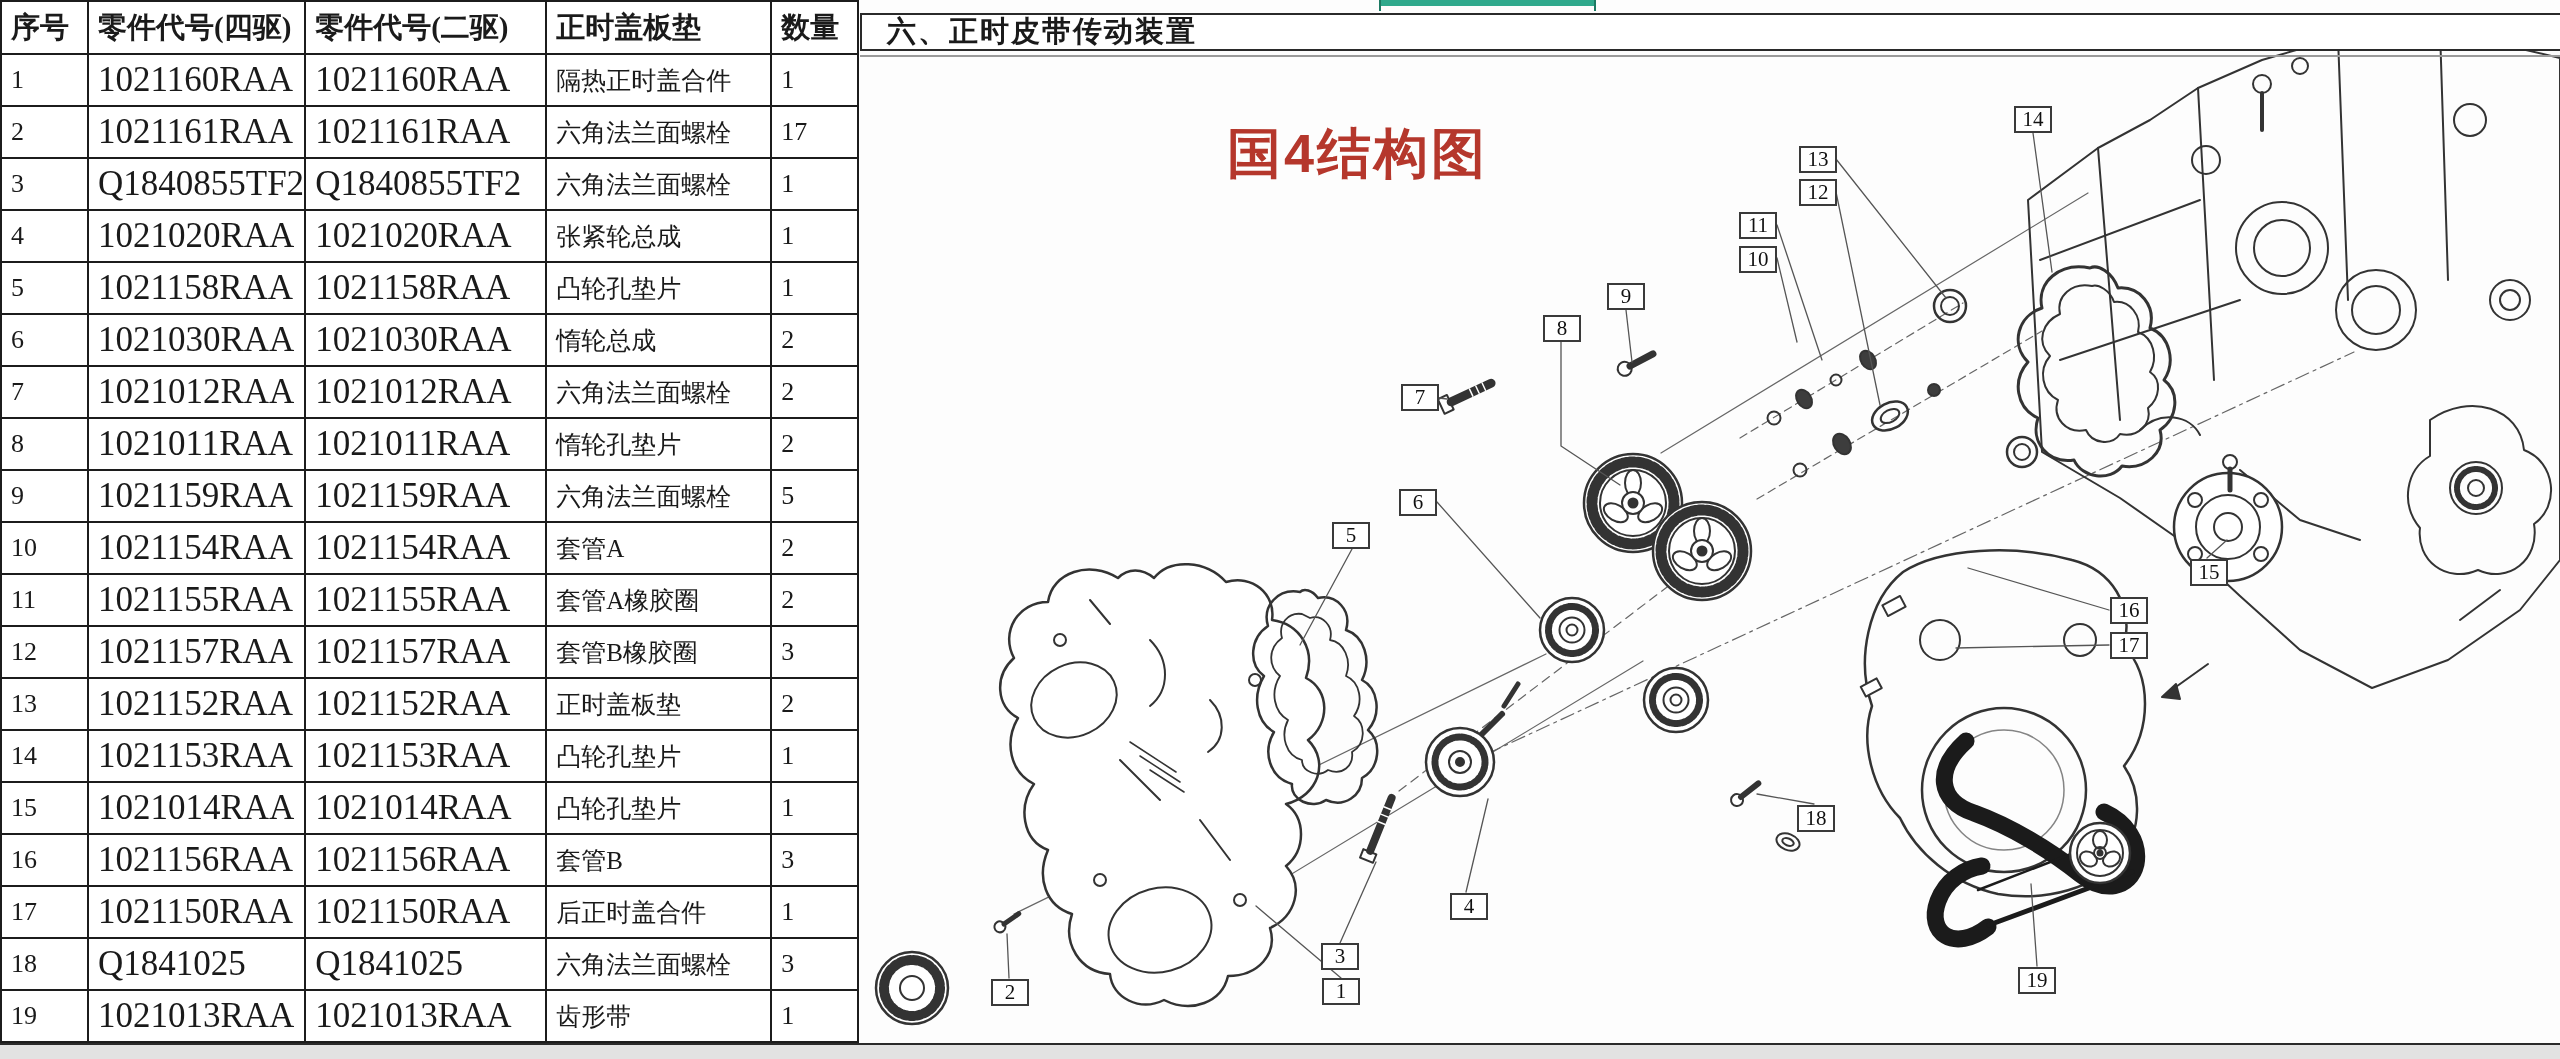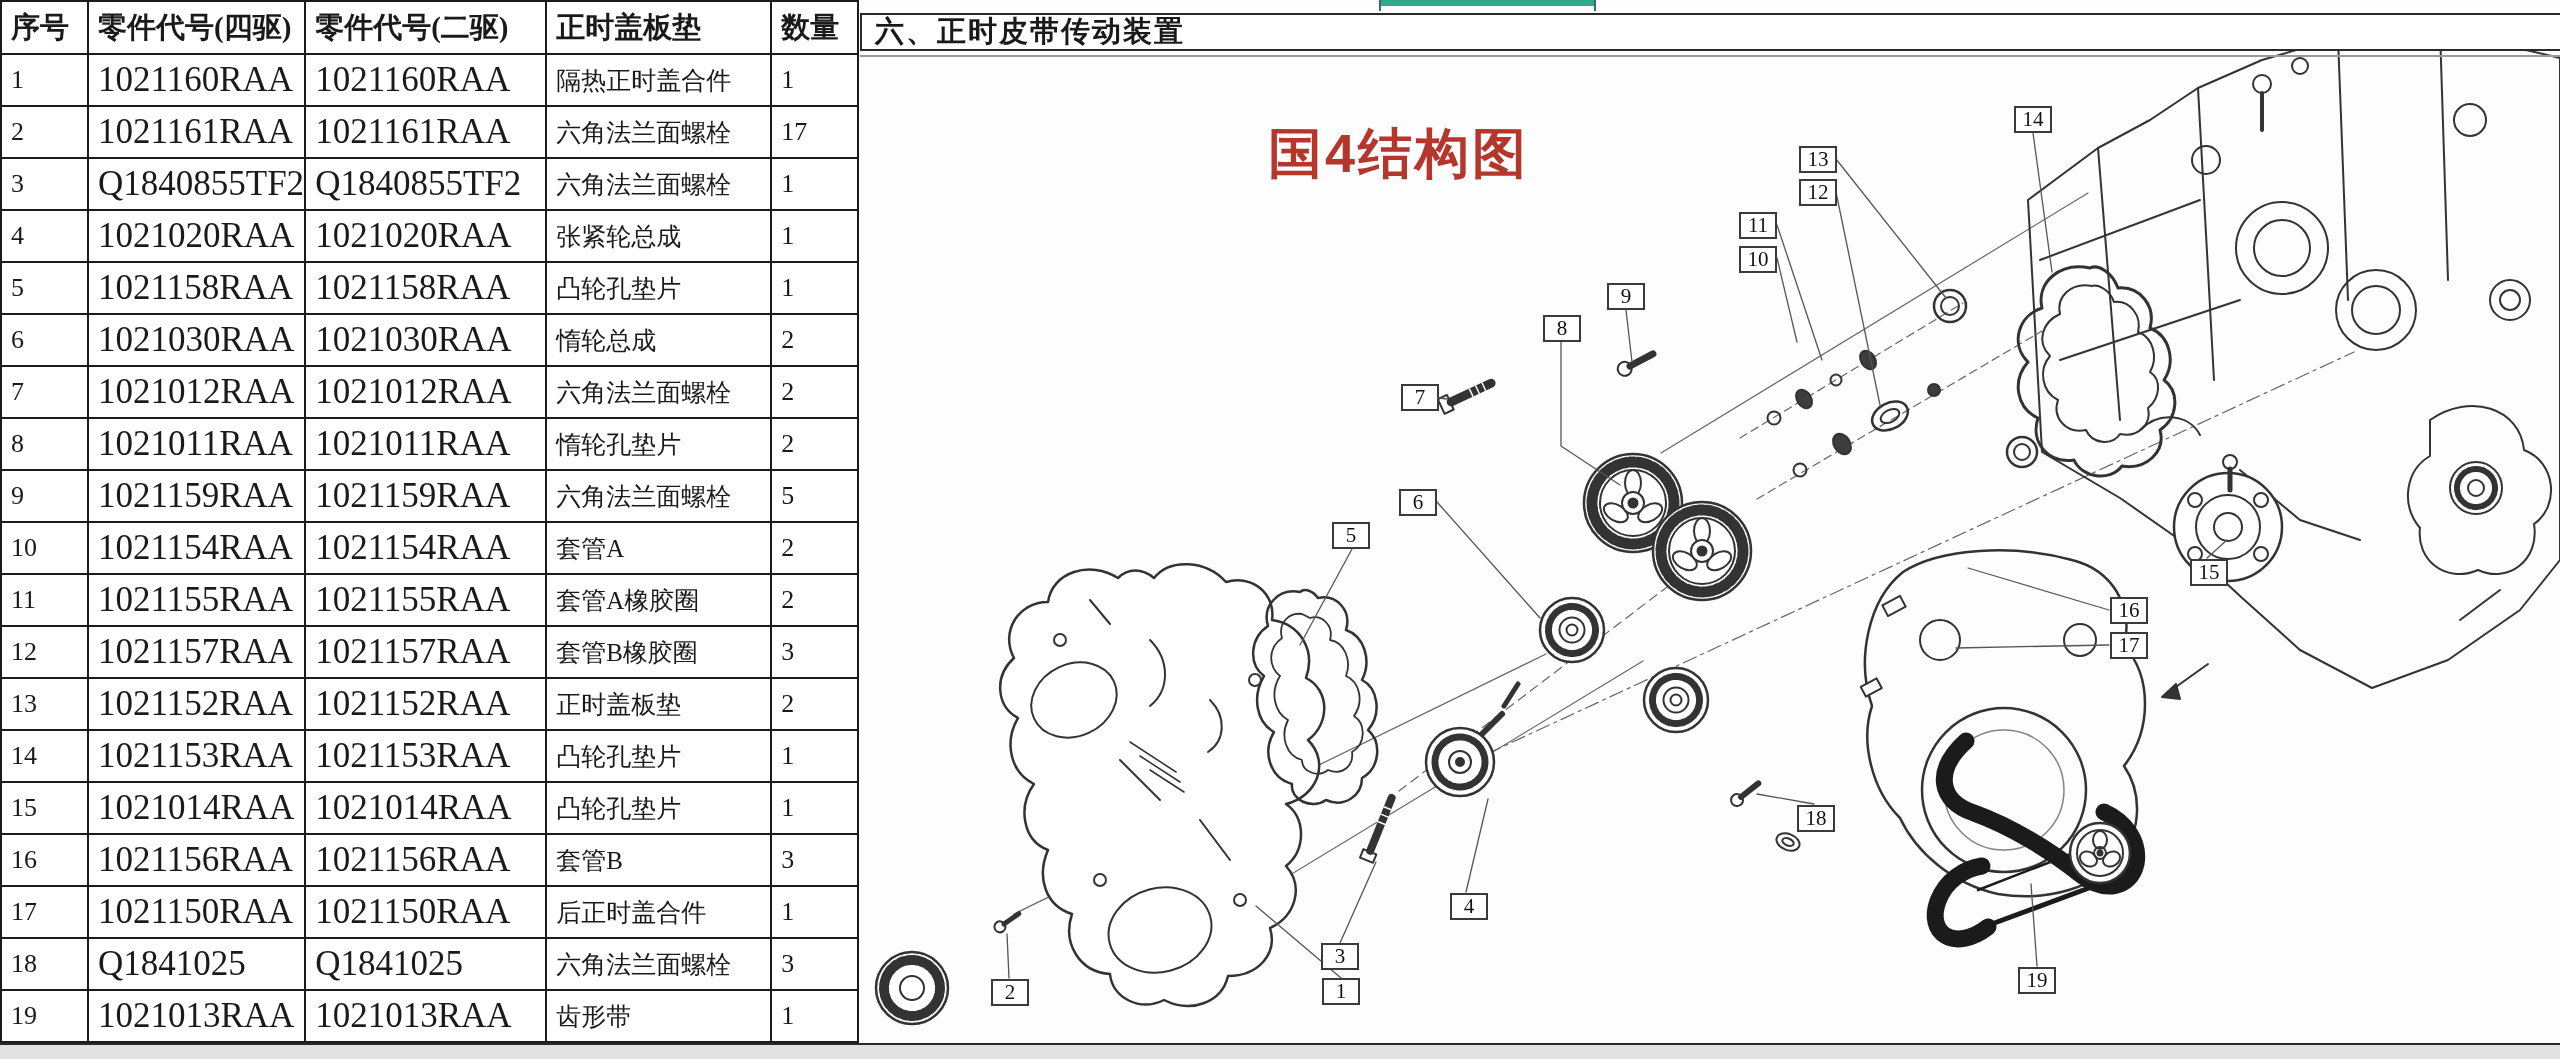--- a/index.html
+++ b/index.html
@@ -16,31 +16,31 @@
   table.parts tbody tr{height:52px;}
   th.h{font-size:29px;font-weight:600;}
   td.no{font-size:26px;}
   td.code{font-size:35px;}
   td.nm{font-size:25px;font-family:Liberation Serif, serif;}
   td.qty{font-size:26px;}
 
   
   .section-title{position:absolute;left:860px;top:13px;width:1700px;height:38px;
       box-sizing:border-box;border:2px solid #2a2a2a;border-right:none;background:#fff;
-      display:flex;align-items:center;padding-left:13px;
+      display:flex;align-items:center;padding-left:25px;
       font-size:29px;font-weight:bold;letter-spacing:2px;z-index:2;}
   .section-underline{position:absolute;left:860px;top:55px;width:1700px;height:2px;
       background:#9a9a9a;z-index:2;}
 
   
   .green-tab{position:absolute;left:1380px;top:0;width:215px;height:6px;background:#2fa98c;z-index:3;}
   .green-tick{position:absolute;top:0;width:2px;height:11px;background:#1d7a63;z-index:3;}
 
   
-  .red-label{position:absolute;left:1268px;top:118px;font-size:54px;font-weight:600;
+  .red-label{position:absolute;left:1227px;top:118px;font-size:54px;font-weight:600;
       letter-spacing:3px;color:#b5372c;z-index:3;font-family:"Liberation Sans",sans-serif;}
 
   
   svg.diagram{position:absolute;left:857px;top:49px;z-index:1;}
 
   .co{position:absolute;width:38px;height:27px;background:#fff;border:2px solid #3a3a3a;
       box-sizing:border-box;display:flex;align-items:center;justify-content:center;
       font:21px "Liberation Serif",serif;color:#111;z-index:4;}
 
   

